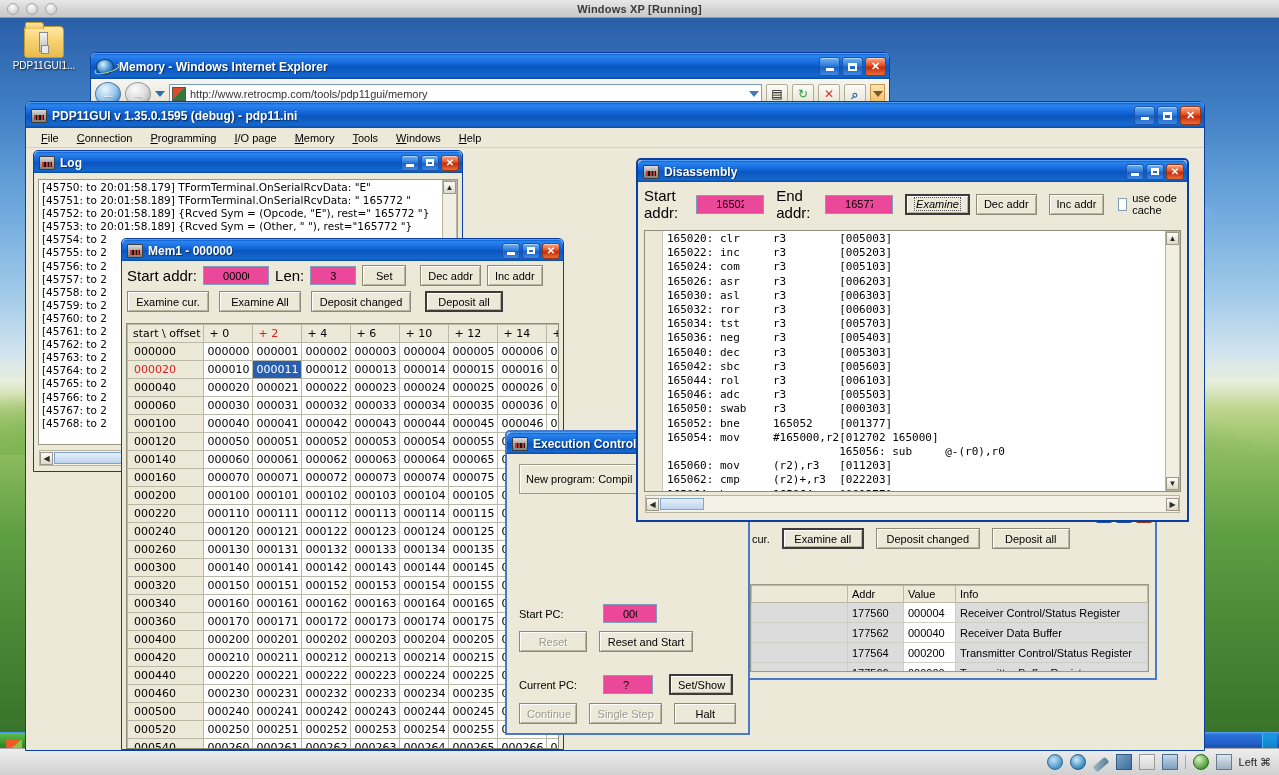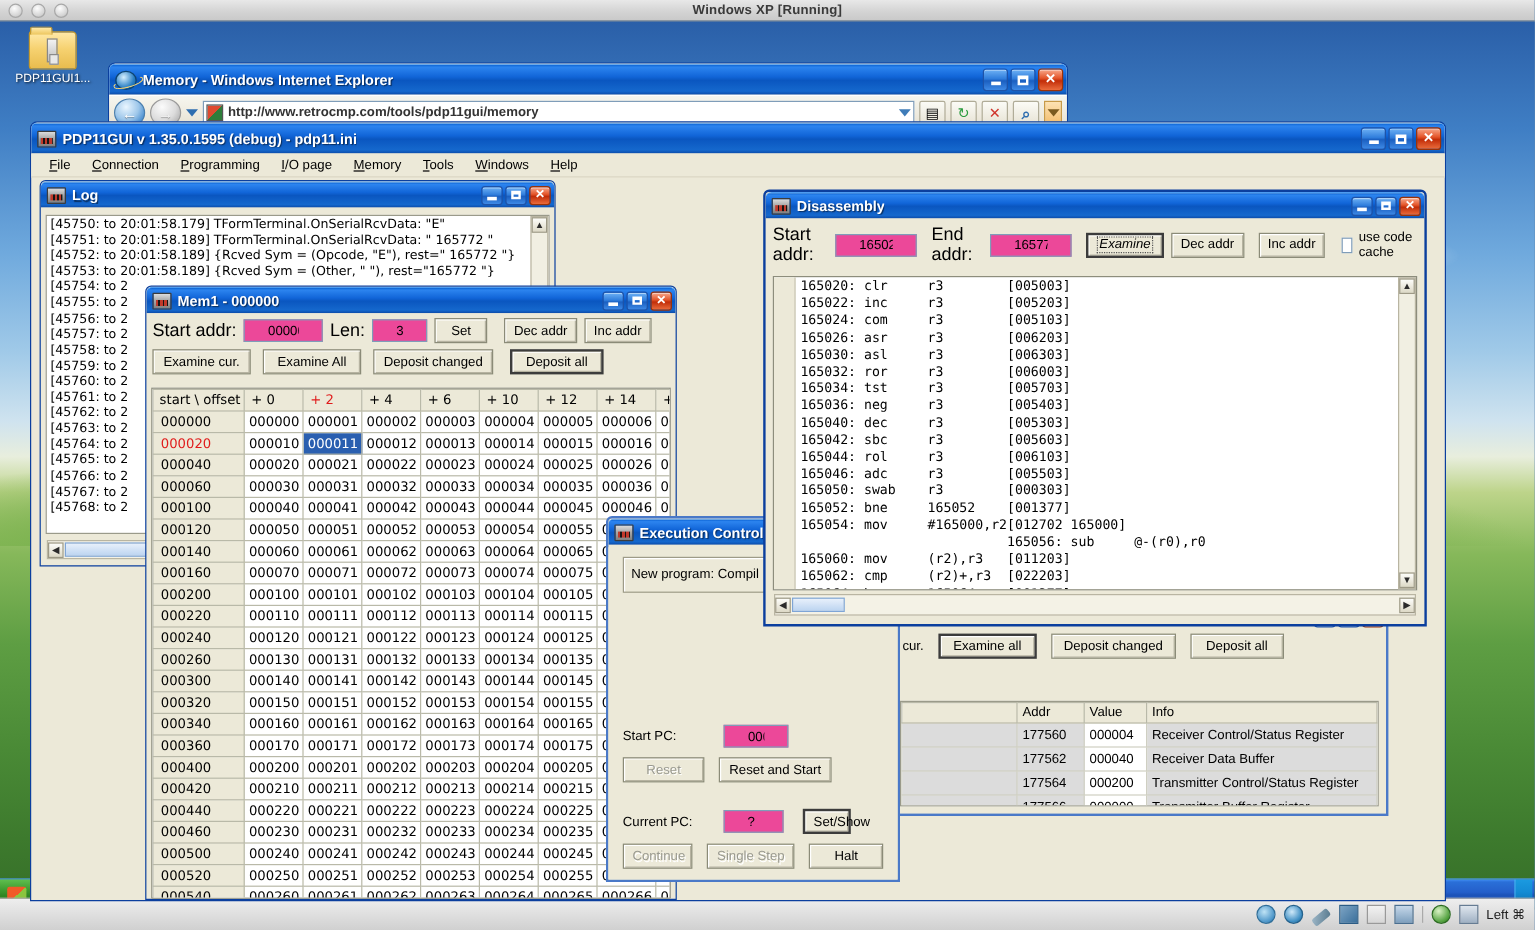--- a/index.html
+++ b/index.html
@@ -202,21 +202,21 @@
     border:1px solid #4b7fae; display:flex;align-items:center;justify-content:center;
     color:#fff; font-size:13px; font-weight:bold; text-shadow:0 1px 1px rgba(0,0,0,.4);
   }
   .navbtn.dim { background: radial-gradient(circle at 38% 28%, #fbfbfb, #dcdcdc 52%, #b6b6b6 80%, #9a9a9a); border-color:#9a9a9a; color:#f2f2f2;}
   .caret-dn { width:0;height:0;border-left:5px solid transparent;border-right:5px solid transparent;border-top:6px solid #2f6eb0;}
   .addrbox {
     flex:1 1 auto; height:21px; background:#fff; border:1px solid #7f9db9;
     display:flex; align-items:center; gap:4px; padding:0 2px; min-width:0;
   }
   .addr-ico { width:14px;height:14px;flex:0 0 auto; background:linear-gradient(135deg,#e04a2f 50%,#2f7d3a 50%); border:1px solid #555;}
-  .addr-text { font-size:11px; color:#333; white-space:nowrap; overflow:hidden;font-weight:bold;}
+  .addr-text { font-size:11px; color:#333; white-space:nowrap; overflow:hidden;}
   .tbtn {
     width:22px;height:21px; background:linear-gradient(to bottom,#fbfbf6,#e7e3d4);
     border:1px solid #b0ac98; border-radius:2px; display:flex;align-items:center;justify-content:center;
     font-size:12px; line-height:1;
   }
   .srchbox {
     width:250px;height:21px;background:#fff;border:1px solid #7f9db9;
     display:flex;align-items:center;gap:4px;padding:0 3px;
   }
   .g-ico { width:16px;height:14px;flex:0 0 auto; background:
@@ -830,21 +830,21 @@
         <input class="txt" style="width: 54px;" value="000000">
       </div>
       <div class="exec-row">
         <button class="xpb" style="width:68px" disabled="">Reset</button>
         <button class="xpb" style="width:94px">Reset and Start</button>
       </div>
       <div style="height:14px"></div>
       <div class="exec-row">
         <span class="exec-lbl">Current PC:</span>
         <input class="txt" style="width: 50px;" value="?">
-        <button class="xpb default" style="width:40px;margin-left:4px">Set/Show</button>
+        <button class="xpb default" style="width:64px;margin-left:4px">Set/Show</button>
       </div>
       <div class="exec-row">
         <button class="xpb" style="width:58px" disabled="">Continue</button>
         <button class="xpb" style="width:74px" disabled="">Single Step</button>
         <button class="xpb" style="width:62px">Halt</button>
       </div>
     </div>
   </div>
 
   <div class="win" id="io-window">

